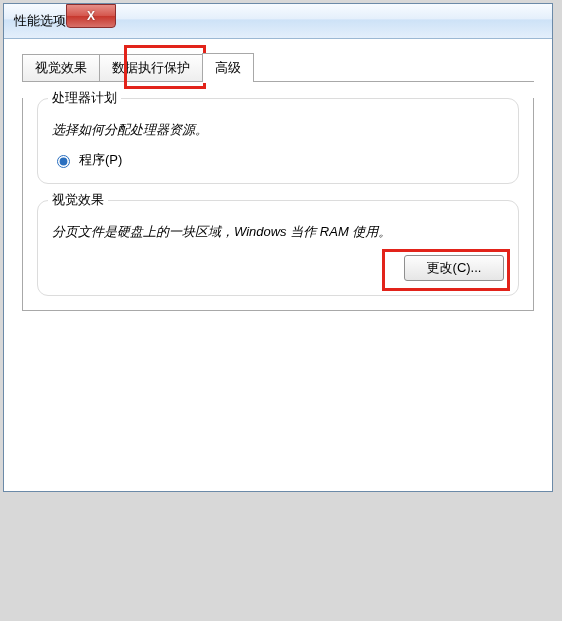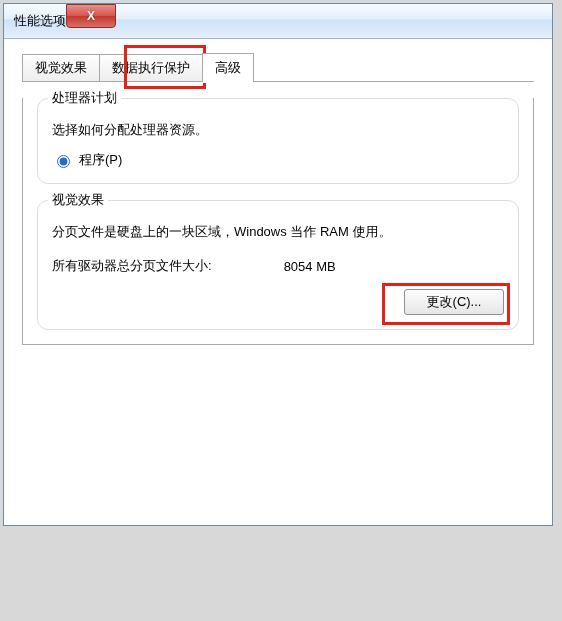--- a/index.html
+++ b/index.html
@@ -10,21 +10,21 @@
   .client{padding:14px 18px 180px 18px;}
   .tabstrip{position:relative;height:28px;border-bottom:1px solid #a8a8a8;display:flex;align-items:center;}
   .tab{height:26px;line-height:26px;padding:0 12px;border:1px solid #a8a8a8;border-bottom:none;background:linear-gradient(to bottom,#fefefe,#eeeeee);margin-right:-1px;cursor:default;}
   .tab.active{background:#fff;height:28px;line-height:28px;position:relative;z-index:2;}
   .tab.active::after{content:"";position:absolute;left:0;right:0;bottom:-1px;height:1px;background:#fff;}
   .tab-hl{position:absolute;border:3px solid #e2231a;pointer-events:none;}
   .hl-advanced{left:102px;top:-8px;width:76px;height:38px;}
   .panel{border:1px solid #a8a8a8;border-top:none;padding:0;}
   .groupbox{margin:16px 14px 14px 14px;border:1px solid #dcdcdc;border-radius:11px;padding:18px 14px 14px 14px;position:relative;}
   .groupbox-title{position:absolute;top:-10px;left:10px;background:#fff;padding:0 4px;}
-  .row{margin:4px 0;}
+  .row{margin:4px 0;font-style:italic;}
   .radios{display:flex;gap:64px;margin-top:12px;}
   .radio{display:flex;align-items:center;gap:6px;}
   .radio input{accent-color:#2a6fbf;}
   .vm-line{display:flex;align-items:center;}
   .vm-label{flex:0 0 auto;}
   .vm-value{margin-left:72px;}
   .btn-row{display:flex;justify-content:flex-end;margin-top:14px;position:relative;}
   .btn{min-width:100px;height:26px;border:1px solid #8f8f8f;border-radius:3px;background:linear-gradient(to bottom,#fdfdfd,#e6e6e6);padding:0 21px;cursor:default;font-family:inherit;font-size:13px;}
   .hl-change{position:absolute;right:-6px;top:-6px;width:122px;height:36px;border:3px solid #e2231a;pointer-events:none;}
 </style>
@@ -62,24 +62,20 @@
           <label class="radio">
             <input type="radio" name="sched" checked="" style="">
             <span>程序(P)</span>
           </label>
         </div>
       </div>
 
       <div class="groupbox">
         <span class="groupbox-title">视觉效果</span>
         <div class="row">分页文件是硬盘上的一块区域，Windows 当作 RAM 使用。</div>
-        <div class="row vm-line" style="margin-top:16px;">
-          <span class="vm-label">所有驱动器总分页文件大小:</span>
-          <span class="vm-value">8054 MB</span>
-        </div>
         <div class="btn-row">
           <button class="btn">
             <span>更改(C)...</span>
           </button>
           <div class="hl-change"></div>
         </div>
       </div>
 
     </div>
   </div>

